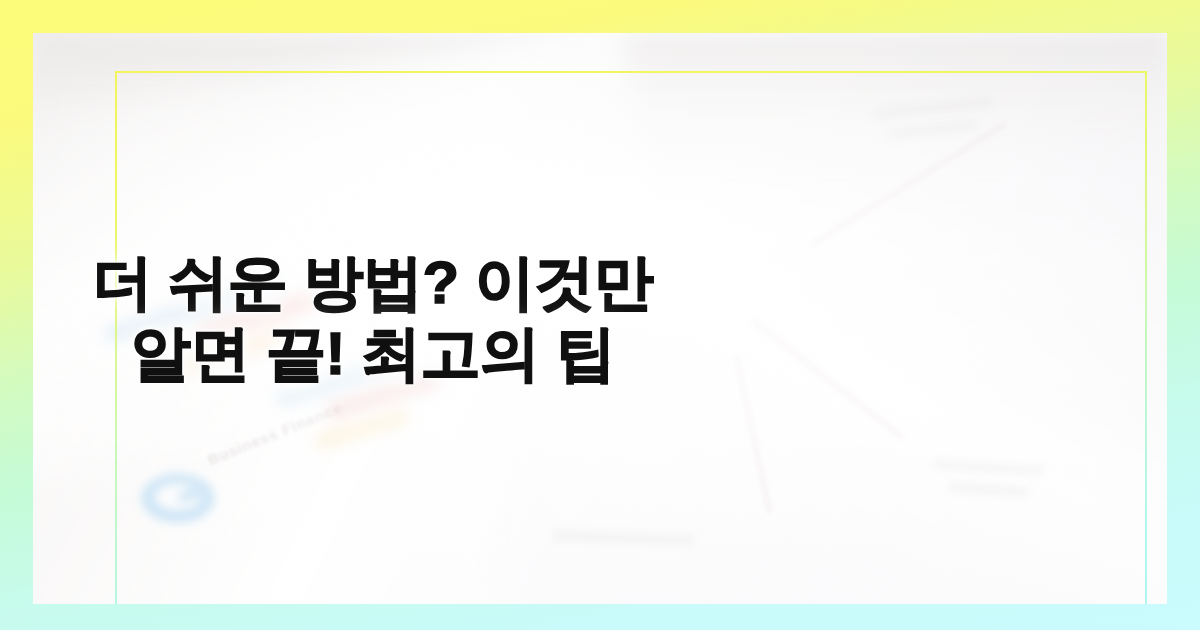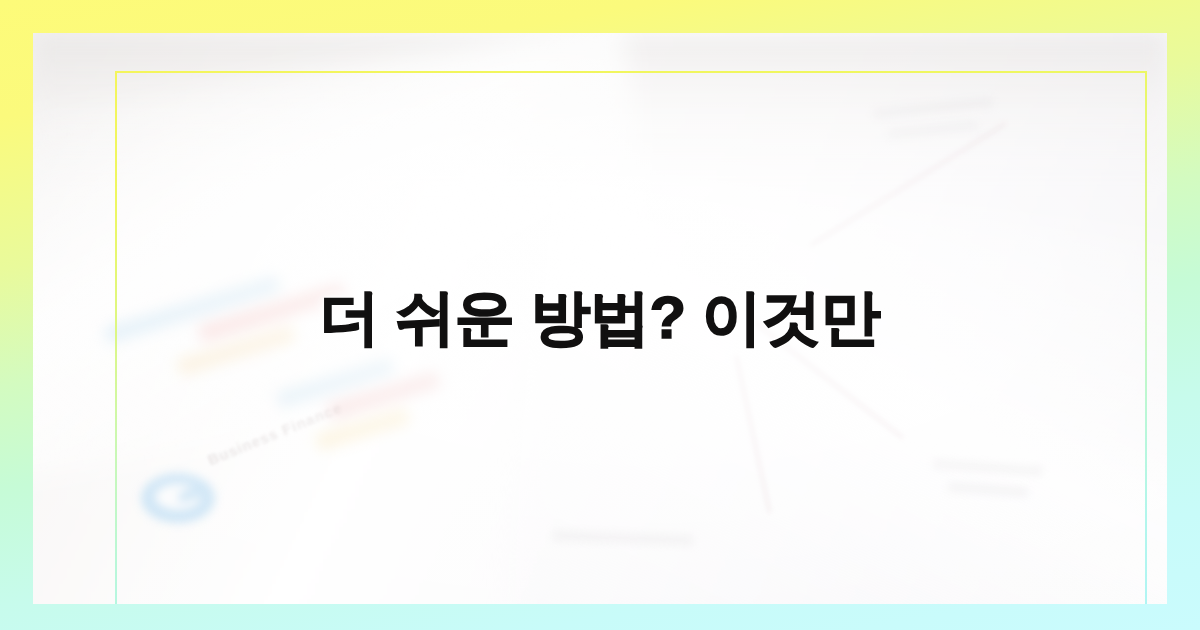--- a/index.html
+++ b/index.html
@@ -233,21 +233,21 @@
 
   
   .headline-wrap {
     position: absolute;
     left: 0;
     right: 0;
     top: 0;
     bottom: 0;
     display: flex;
     align-items: center;
-    justify-content: center;
+    justify-content: flex-start;
   }
   .headline {
     width: 680px;
     text-align: center;
     font-family: "Liberation Sans", "DejaVu Sans", sans-serif;
     font-weight: 700;
     font-size: 60px;
     line-height: 1.17;
     letter-spacing: -0.5px;
     color: #111010;
@@ -301,17 +301,18 @@
     <span class="print-block pb4"></span>
     <span class="print-block pb5"></span>
 
     <div class="wash"></div>
 
     <div class="inner-border"></div>
 
     <div class="headline-wrap">
       <h1 class="headline">
         <span class="ln">더 쉬운 방법? 이것만</span>
+        <span class="ln">알면 끝! 최고의 팁</span>
       </h1>
     </div>
 
   </div>
 </div>
 
 </body></html>

